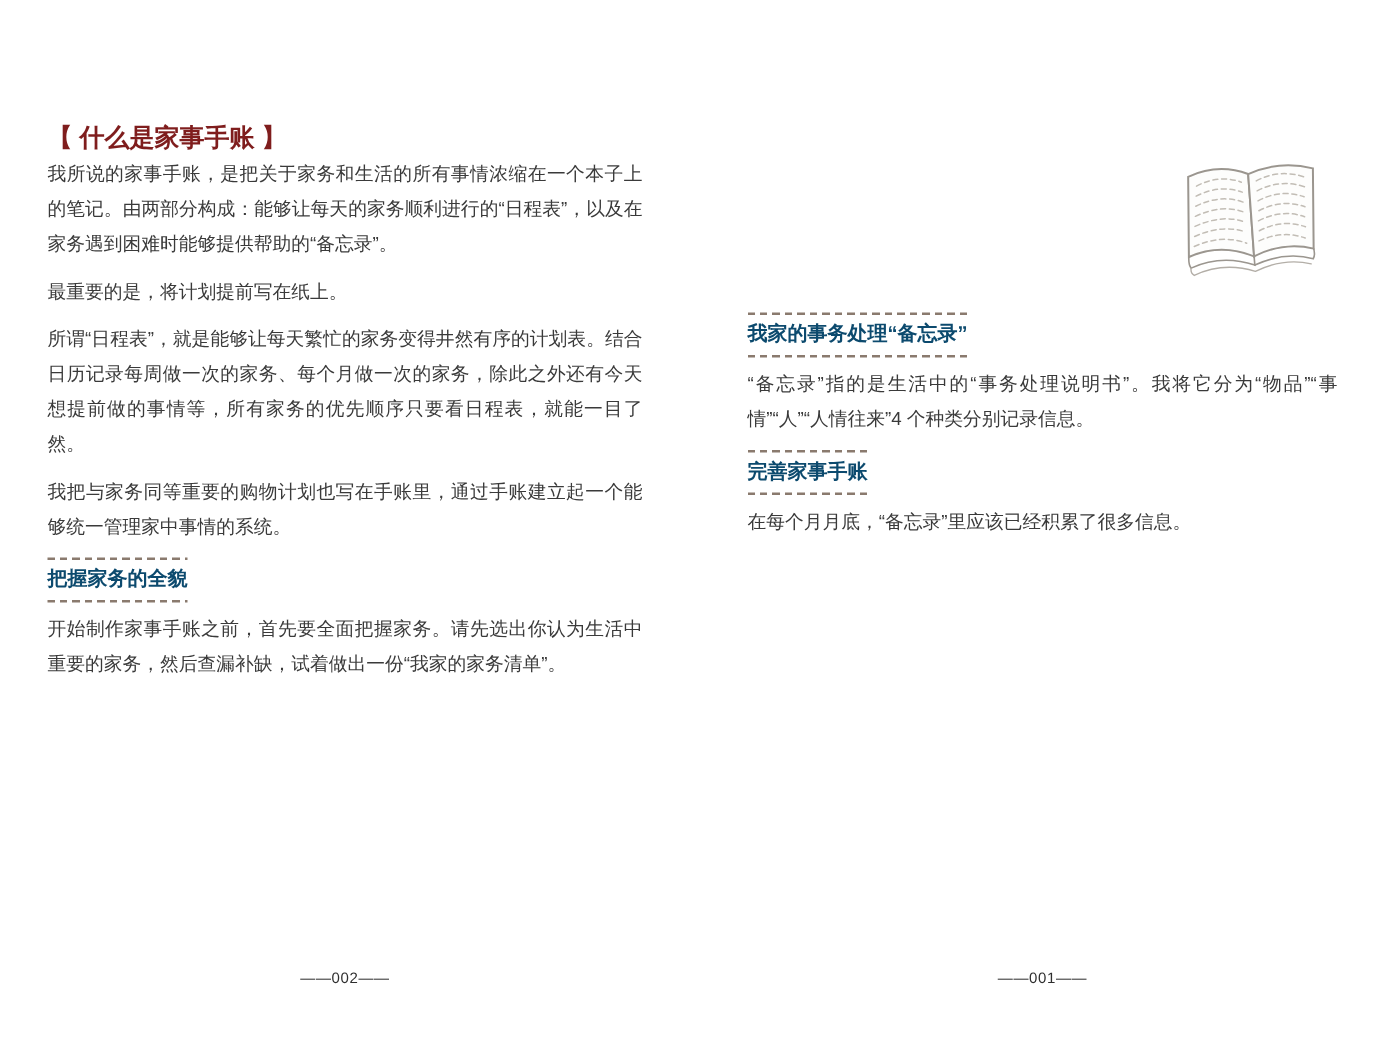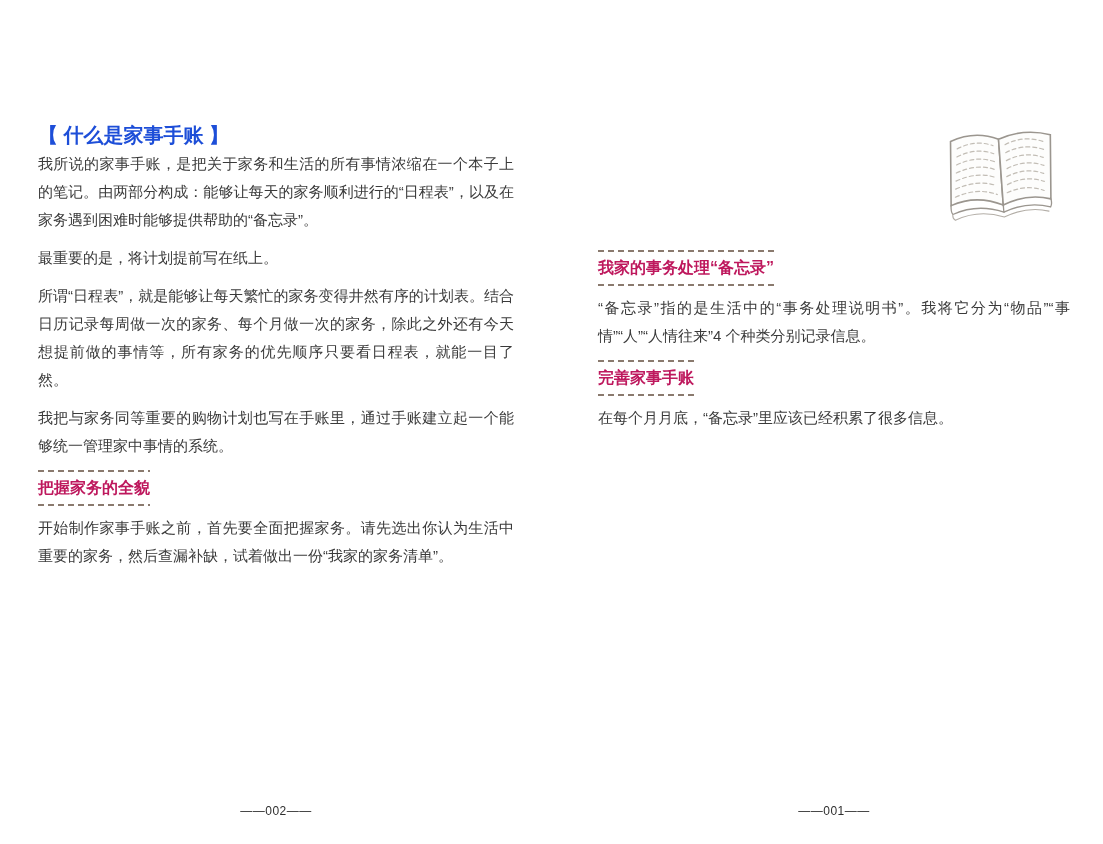--- a/index.html
+++ b/index.html
@@ -14,52 +14,52 @@
   .col {
     position: absolute;
     top: 0;
     font-size: 15px;
     line-height: 28px;
   }
   .col-left  { left: 38px;  width: 476px; }
   .col-right { left: 598px; width: 472px; padding-top: 240px; }
 
   .page-title {
-    margin-top: 120px;
+    margin-top: 96px;
     font-size: 20px;
     line-height: 30px;
     font-weight: bold;
-    color: #1d4ed8;
+    color: #7f1d1d;
   }
   .intro { margin-top: 48px; }
 
   p.body-para { margin: 0 0 10px 0; text-align: justify; }
 
   .section-heading {
     width: fit-content;
     margin: 10px 0 8px 0;
   }
   .dash-line {
     height: 2px;
     background-image: repeating-linear-gradient(90deg,
       var(--hd, #8a7a6e) 0, var(--hd, #8a7a6e) 6px,
       transparent 6px, transparent 10px);
   }
   .section-heading h3 {
     font-size: 16px;
     line-height: 24px;
     font-weight: bold;
-    color: #be185d;
+    color: #0c4a6e;
     margin: 4px 0;
     white-space: nowrap;
   }
 
   .page-number {
     position: absolute;
-    top: 803px;
+    top: 774px;
     font-size: 12px;
     line-height: 16px;
     color: #2e2e2e;
     text-align: center;
     letter-spacing: 0.5px;
   }
   .page-number.left  { left: 38px;  width: 476px; }
   .page-number.right { left: 598px; width: 472px; }
 
   .illustration {

